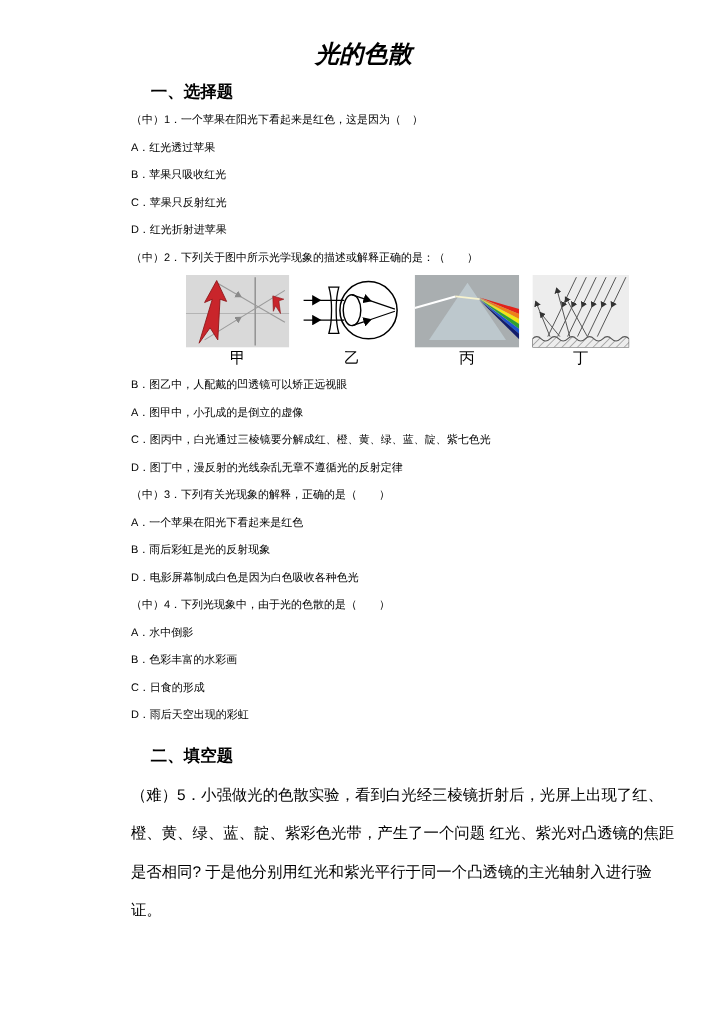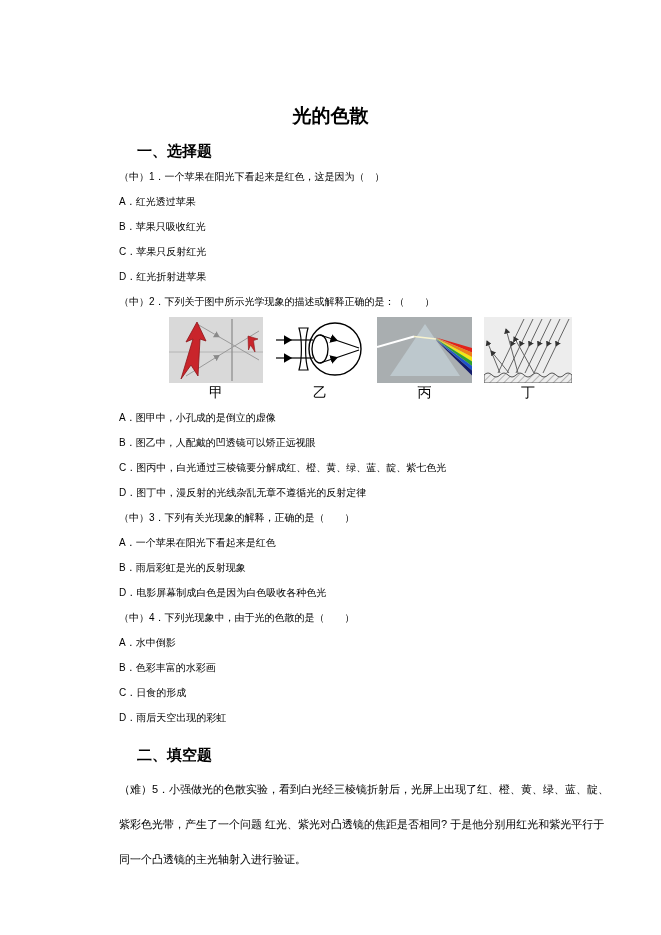--- a/index.html
+++ b/index.html
@@ -1,26 +1,26 @@
 <!DOCTYPE html>
 <html><head>
 <meta charset="utf-8">
 <style>
   html,body{margin:0;padding:0;background:#fff;}
   body{width:661px;height:935px;font-family:"Liberation Sans","DejaVu Sans",sans-serif;color:#000;overflow:hidden;}
   .page{position:relative;width:661px;height:935px;background:#fff;}
-  .title{padding-top:105px;text-align:center;font-weight:bold;font-size:19px;line-height:21px;}
+  .title{padding-top:38px;text-align:center;font-weight:bold;font-size:22px;line-height:21px;font-style:italic;}
   .content{margin-left:119px;width:496px;}
   .sec-heading{font-weight:bold;font-size:15px;height:26px;line-height:26px;padding-left:18px;margin-top:12px;white-space:nowrap;}
   .line{font-size:10px;height:25px;line-height:25px;white-space:nowrap;}
   .figrow{display:flex;align-items:flex-start;margin-left:50px;margin-top:3px;height:88px;}
   .fig{text-align:center;margin-right:12px;}
   .fig svg{display:block;}
   .fig-label{font-size:14px;line-height:17px;margin-top:1px;}
-  .para{font-size:11px;line-height:35px;margin-top:4px;width:496px;text-align:left;word-break:break-all;}
+  .para{font-size:14px;line-height:35px;margin-top:4px;width:496px;text-align:left;word-break:break-all;}
 </style>
 </head>
 <body>
 
 <div class="page">
   <div class="title">光的色散</div>
 
   <div class="content">
     <div class="sec-heading">一、选择题</div>
 
@@ -119,22 +119,22 @@
           <line x1="16" y1="56" x2="3" y2="24" stroke="#555" stroke-width="0.9" marker-end="url(#di-ar)"></line>
           <line x1="25" y1="56" x2="7" y2="34" stroke="#555" stroke-width="0.9" marker-end="url(#di-ar)"></line>
           <line x1="34" y1="56" x2="22" y2="12" stroke="#555" stroke-width="0.9" marker-end="url(#di-ar)"></line>
           <line x1="50" y1="56" x2="30" y2="20" stroke="#555" stroke-width="0.9" marker-end="url(#di-ar)"></line>
           <path d="M0,58 q4,-4 8,0 t8,0 t8,0 t8,0 t8,0 t8,0 t8,0 t8,0 t8,0 t8,0 t8,0 L88,66 L0,66 Z" fill="url(#di-hatch)" stroke="#555" stroke-width="1"></path>
         </svg>
         <div class="fig-label">丁</div>
       </div>
     </div>
 
+    <div class="line">B．图乙中，人配戴的凹透镜可以矫正远视眼</div>
     <div class="line">A．图甲中，小孔成的是倒立的虚像</div>
-    <div class="line">B．图乙中，人配戴的凹透镜可以矫正远视眼</div>
     <div class="line">C．图丙中，白光通过三棱镜要分解成红、橙、黄、绿、蓝、靛、紫七色光</div>
     <div class="line">D．图丁中，漫反射的光线杂乱无章不遵循光的反射定律</div>
 
     <div class="line">（中）3．下列有关光现象的解释，正确的是（　　）</div>
     <div class="line">A．一个苹果在阳光下看起来是红色</div>
     <div class="line">B．雨后彩虹是光的反射现象</div>
     <div class="line">D．电影屏幕制成白色是因为白色吸收各种色光</div>
 
     <div class="line">（中）4．下列光现象中，由于光的色散的是（　　）</div>
     <div class="line">A．水中倒影</div>

